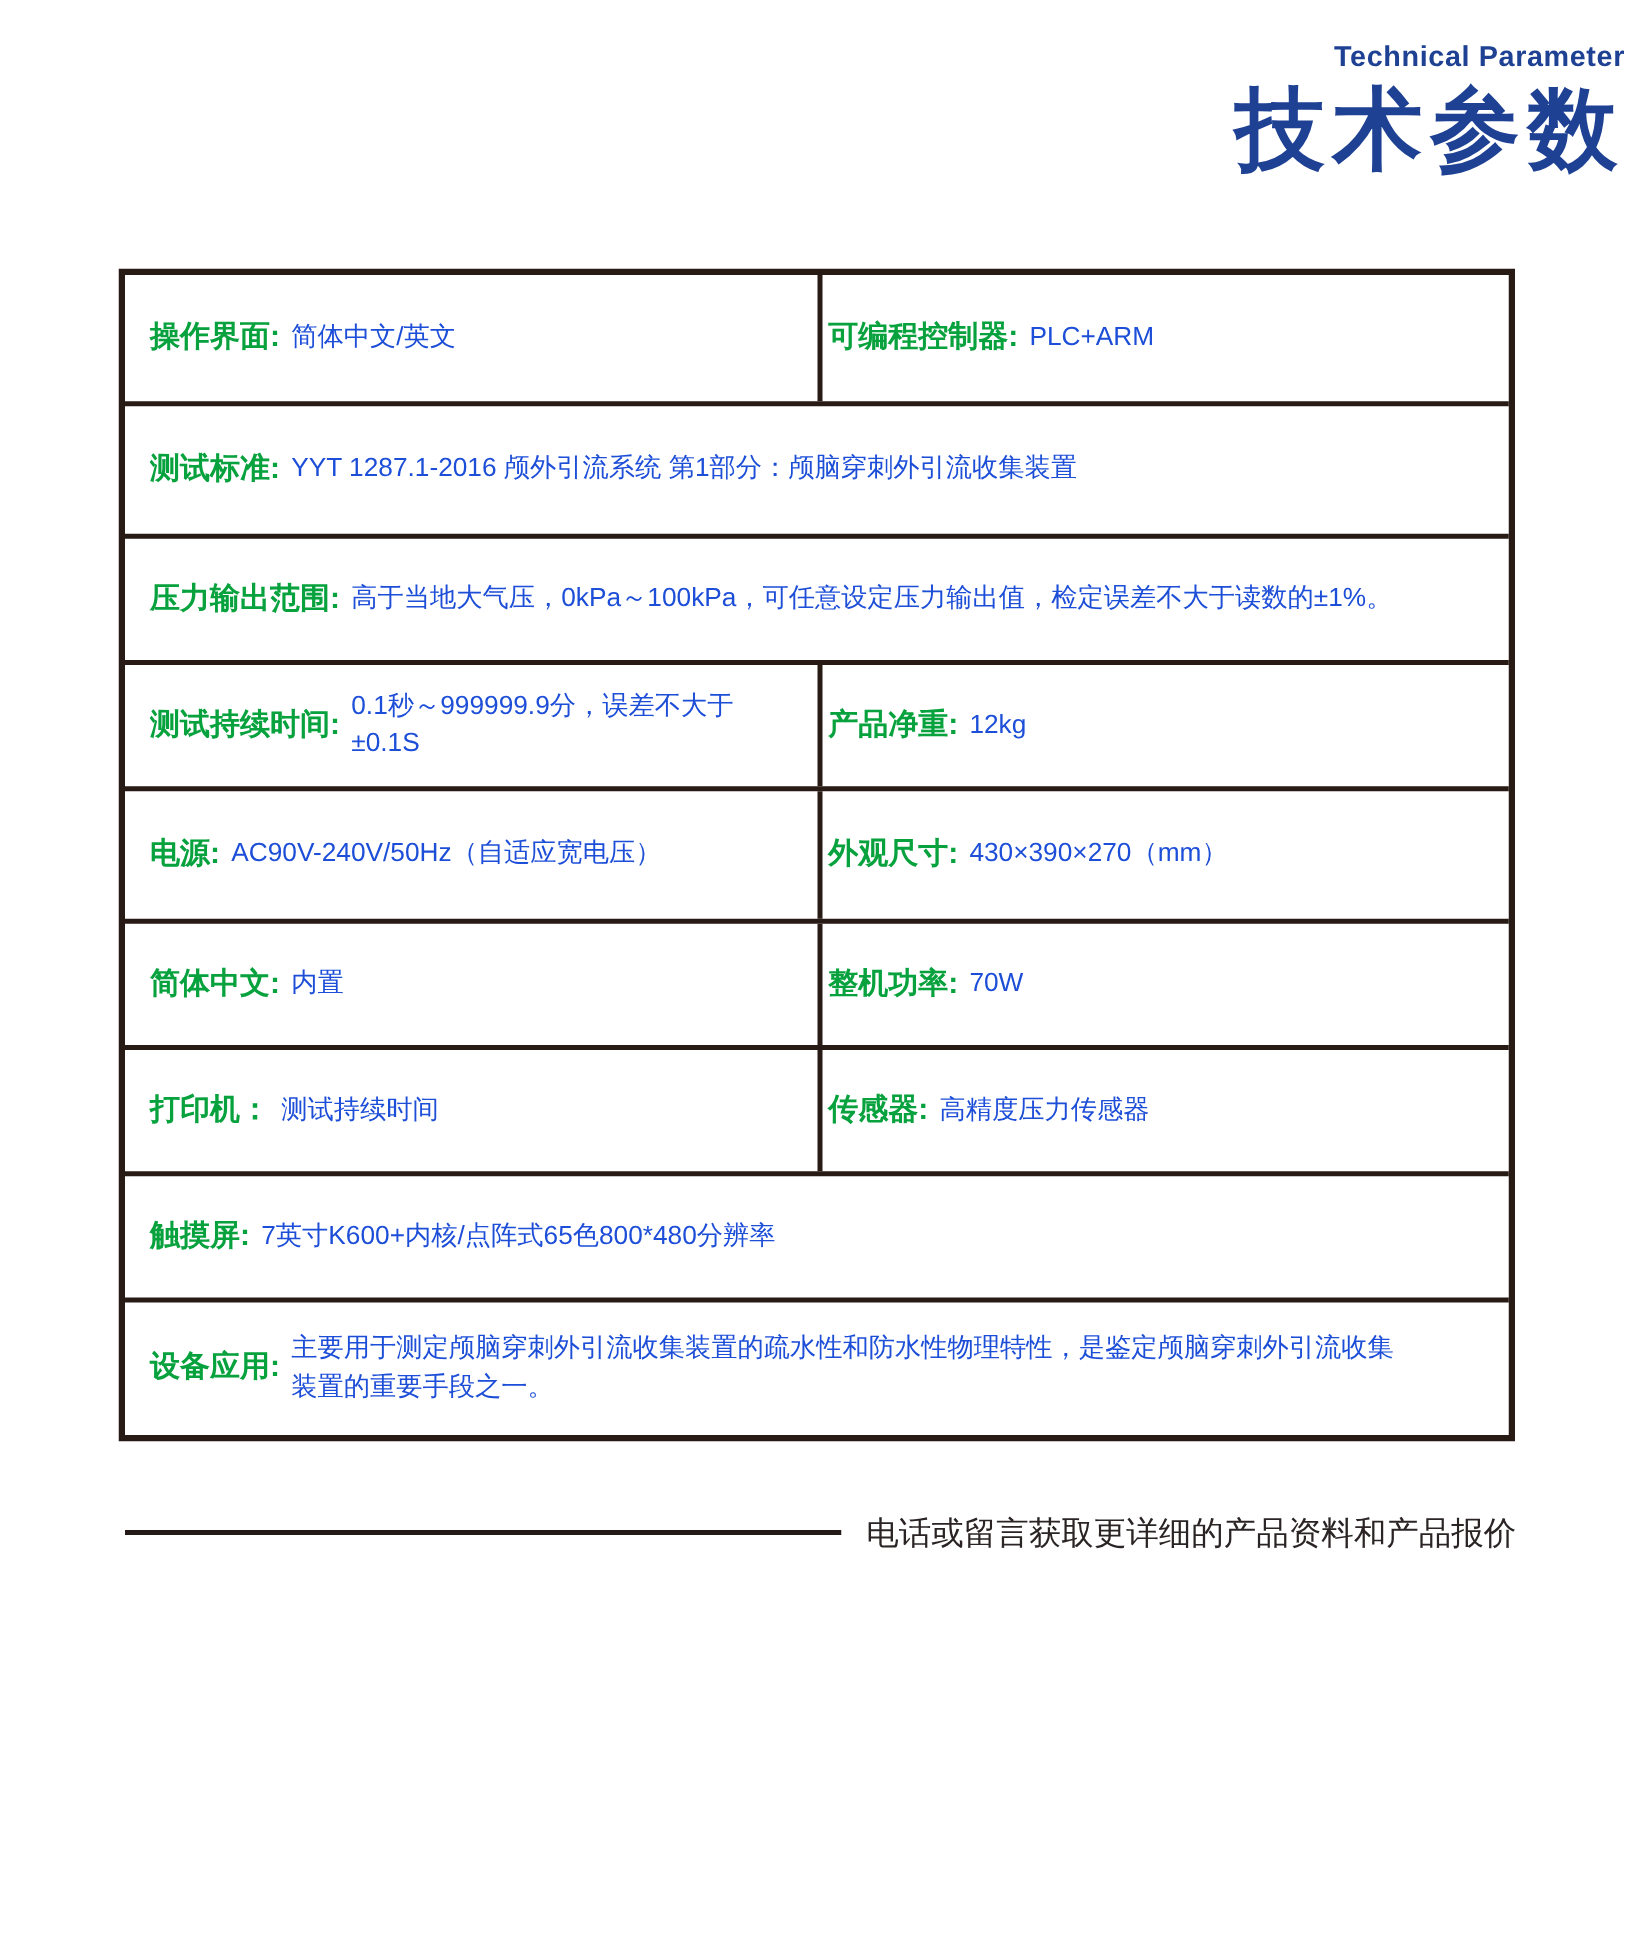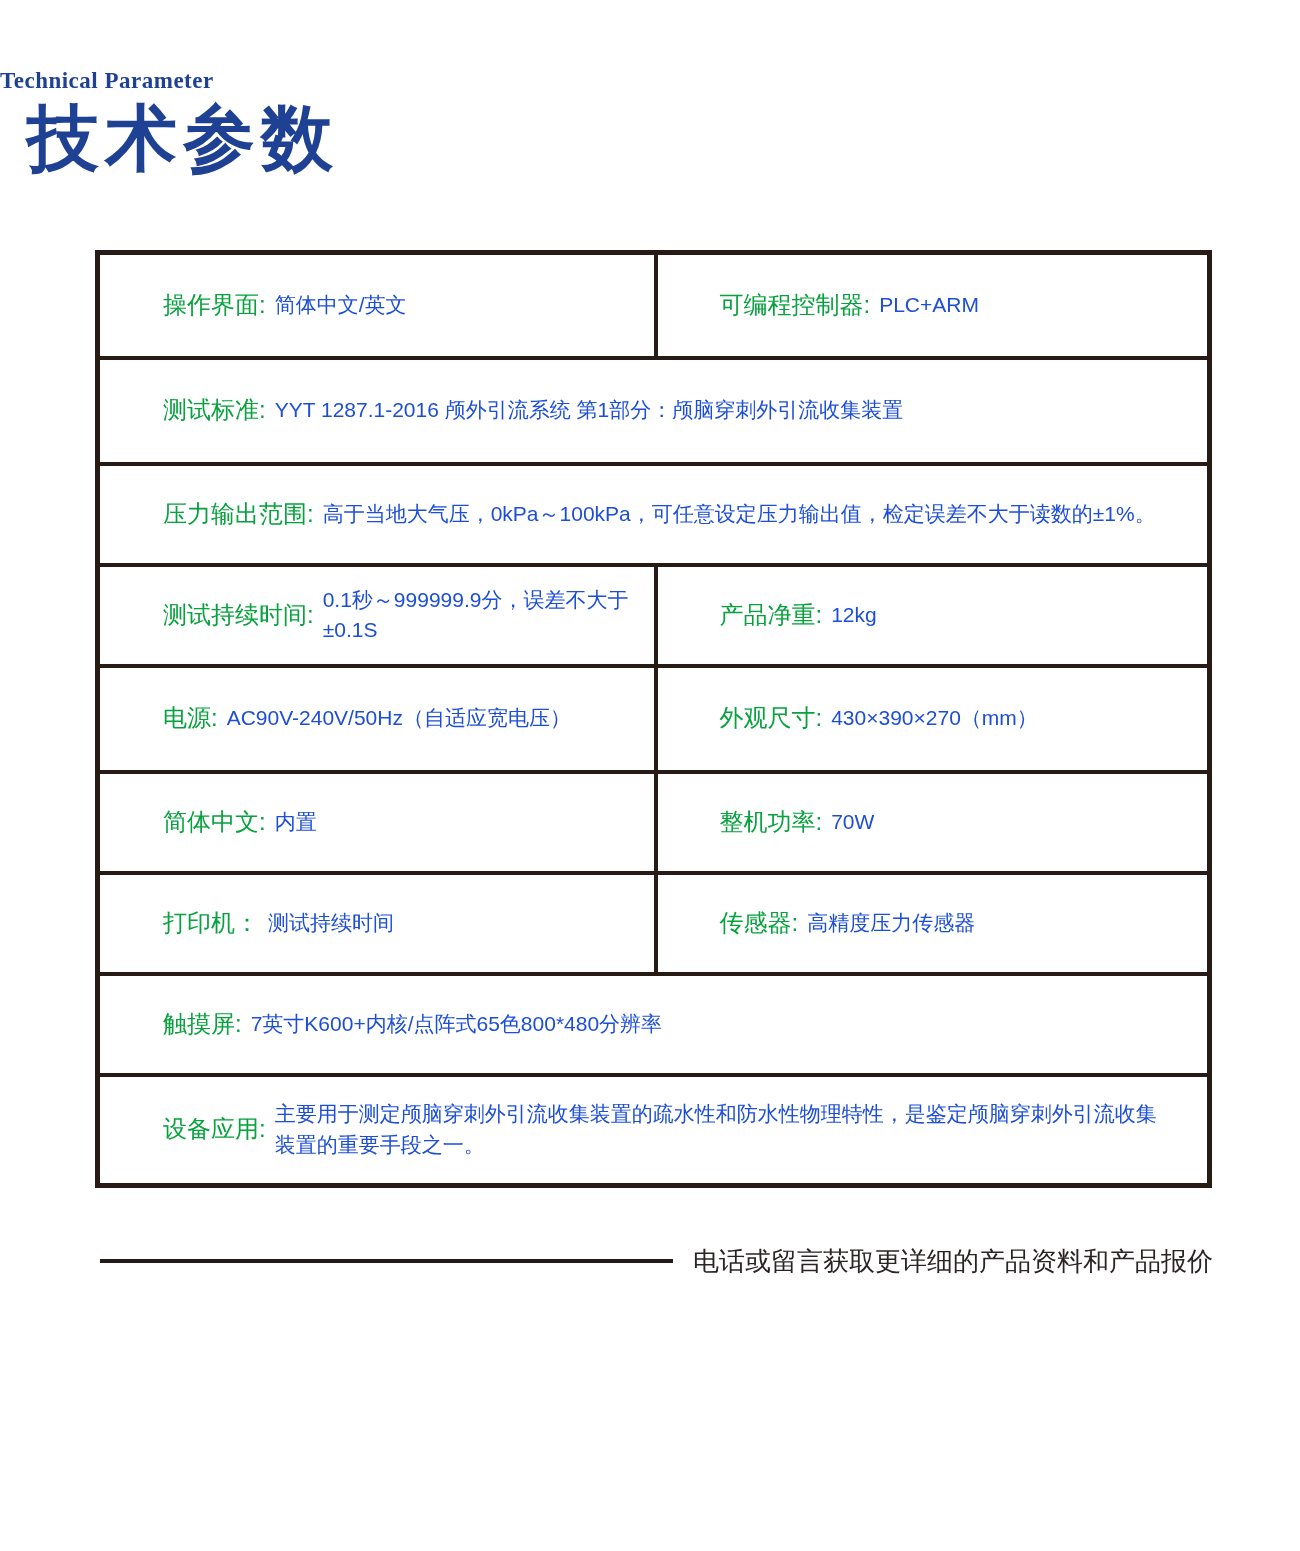--- a/index.html
+++ b/index.html
@@ -3,21 +3,21 @@
 <meta charset="utf-8">
 <style>
   * { margin: 0; padding: 0; box-sizing: border-box; }
   html, body {
     width: 1300px;
     background: #ffffff;
     font-family: "Liberation Sans", "DejaVu Sans", sans-serif;
   }
   body { height: 1551px; position: relative; overflow: hidden; }
 
-  .header { text-align: left; padding-top: 68px; font-family: Liberation Serif, serif; }
+  .header { text-align: right; padding-top: 32px; }
   .subtitle {
     color: #1e4194;
     font-size: 23px;
     font-weight: bold;
     letter-spacing: 0.5px;
   }
   .title {
     color: #1e4194;
     font-size: 72px;
     font-weight: bold;
@@ -38,30 +38,29 @@
   .row.tall { min-height: 106px; }
   .row.taller { min-height: 110px; }
 
   .cell {
     flex: 1 1 50%;
     display: flex;
     align-items: center;
     padding: 14px 18px 14px 20px;
   }
   .cell.full { flex: 1 1 100%; }
-  .cell.right { border-left: 4px solid #281a14; padding-left: 19px; }
+  .cell.right { border-left: 4px solid #281a14; padding-left: 5px; }
 
   .label {
     color: #07a23d;
-    font-weight: normal;
+    font-weight: bold;
     font-size: 24px;
     white-space: nowrap;
     flex: 0 0 auto;
     line-height: 1.45;
-    margin-left: 43px;
   }
   .value {
     color: #1d4ed8;
     font-size: 21px;
     margin-left: 9px;
     line-height: 1.45;
     white-space: pre-line;
   }
 
   .footer {

